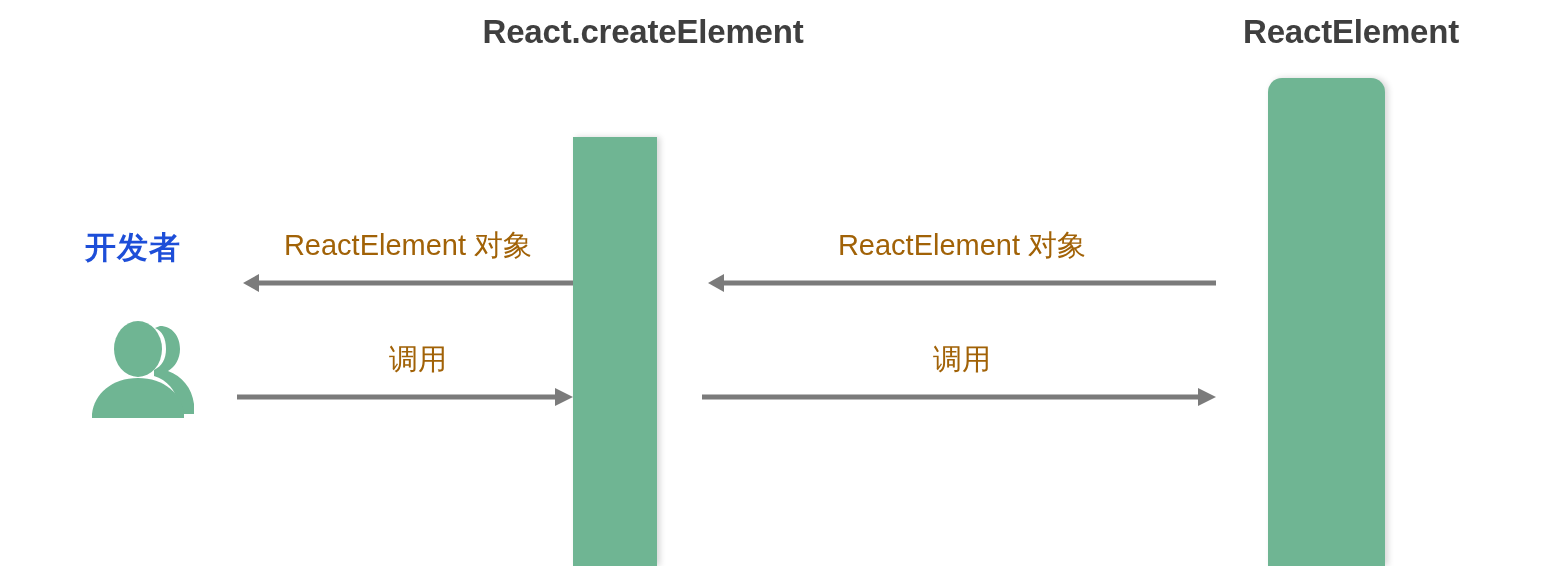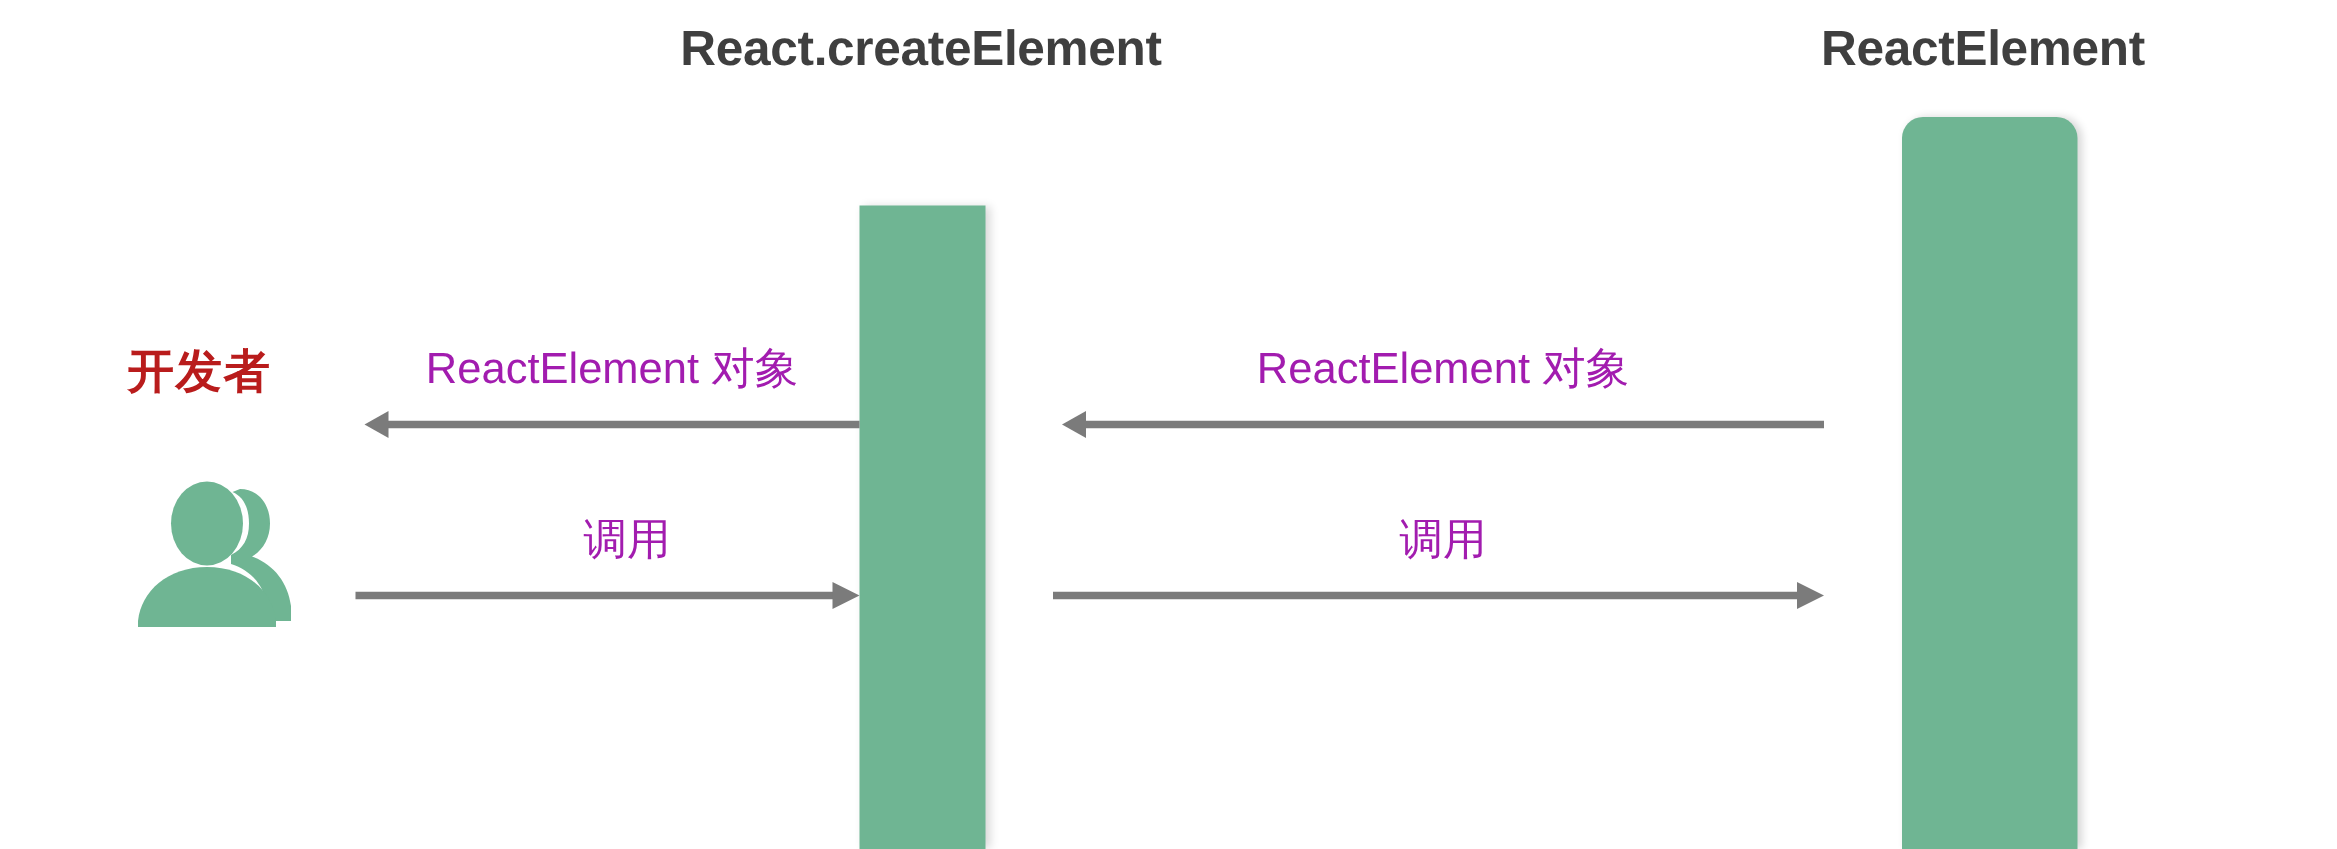--- a/index.html
+++ b/index.html
@@ -21,20 +21,21 @@
   
   .col-title {
     position: absolute;
     font-weight: bold;
     font-size: 33px;
     color: #3f3f3f;
     letter-spacing: -0.2px;
     white-space: nowrap;
     text-align: center;
     transform: translateX(-50%);
+    margin-left: 29px;
   }
   #title-create { left: 614px; top: 13px; }
   #title-element { left: 1322px; top: 13px; text-align: center; }
 
   
   .lifeline {
     position: absolute;
     background: #6fb593;
     box-shadow: 3px 0 6px rgba(0,0,0,0.16);
   }
@@ -53,41 +54,41 @@
     border-radius: 14px 14px 0 0;
   }
 
   
   #actor-label {
     position: absolute;
     left: 85px;
     top: 227px;
     font-size: 31px;
     font-weight: bold;
-    color: #b91c1c;
+    color: #1d4ed8;
     letter-spacing: 1px;
     white-space: nowrap;
   }
   #actor-icon {
     position: absolute;
     left: 86px;
     top: 318px;
     width: 124px;
     height: 104px;
   }
 
   
   .arrow-svg {
     position: absolute;
     overflow: visible;
   }
   .arrow-label {
     position: absolute;
     font-size: 29px;
-    color: #a21caf;
+    color: #a16207;
     white-space: nowrap;
     text-align: center;
     transform: translateX(-50%);
   }
 
   #arrow-left-top    { left: 237px;  top: 270px; }
   #arrow-left-bottom { left: 237px;  top: 384px; }
   #arrow-right-top   { left: 702px;  top: 270px; }
   #arrow-right-bottom{ left: 702px;  top: 384px; }
 

